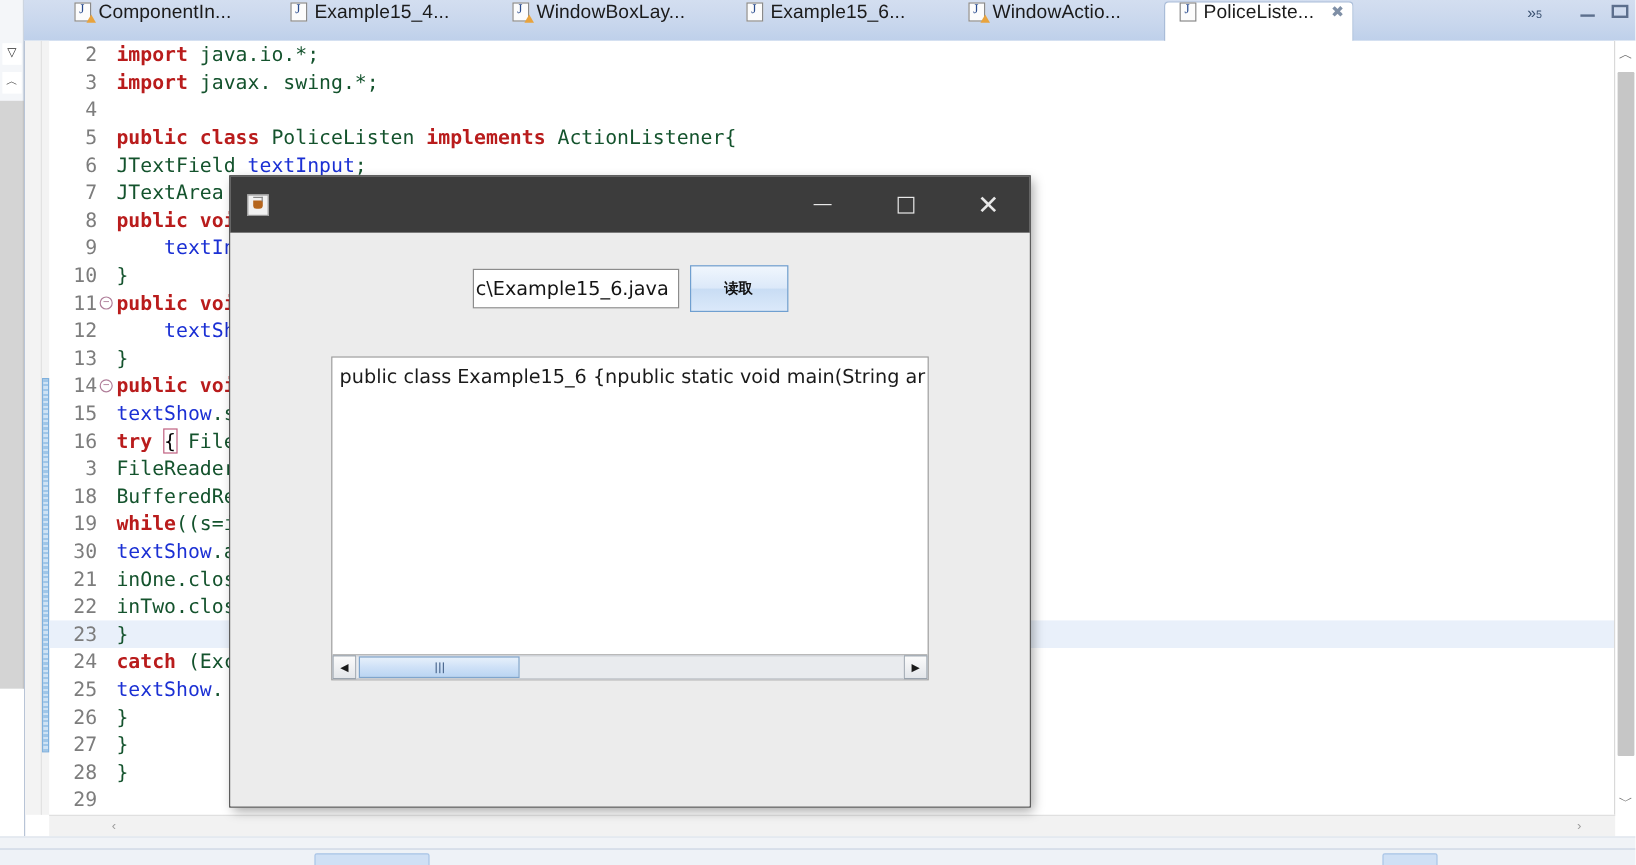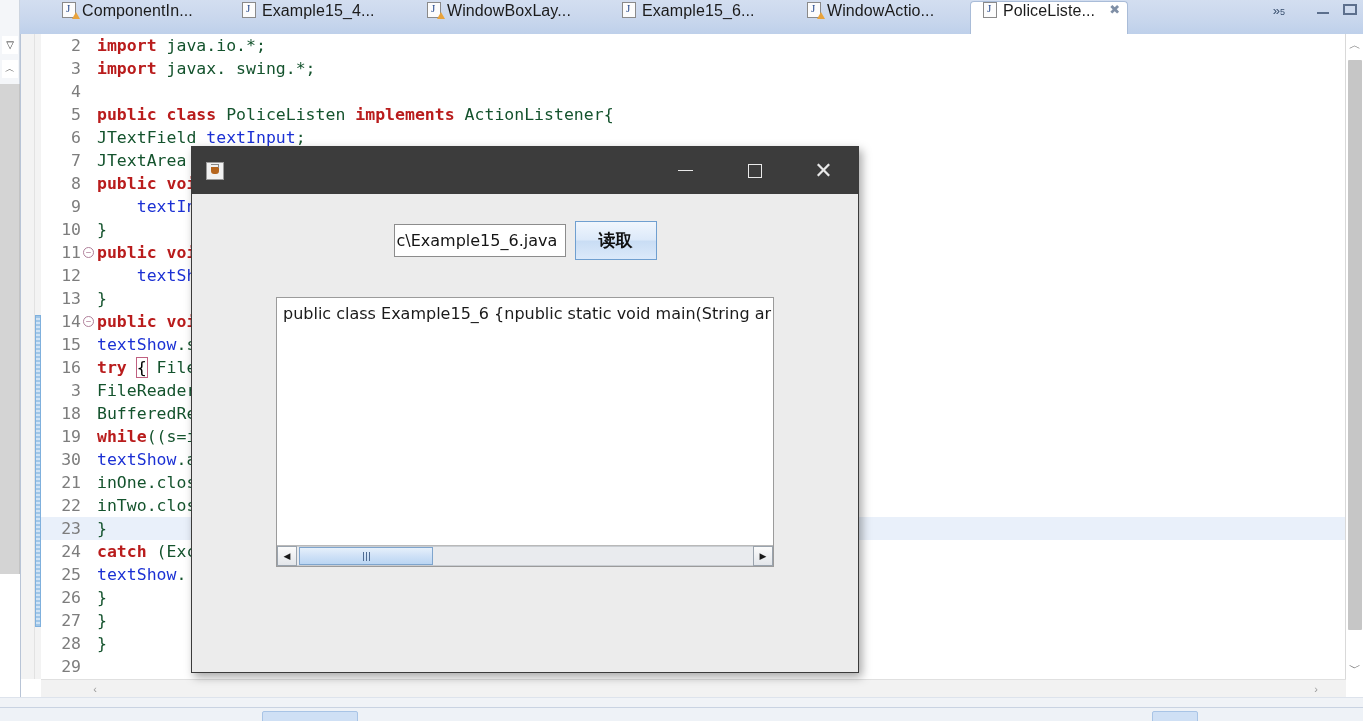--- a/index.html
+++ b/index.html
@@ -228,21 +228,21 @@
     font-size: 16px; color: #141414;
     padding: 0 2px; line-height: 31px;
     overflow: hidden; white-space: nowrap;
   }
   .dlg-button {
     width: 82px; height: 39px;
     background: linear-gradient(to bottom, #f0f6fd 0%, #dce9f9 48%, #c9ddf4 52%, #dbe9fa 100%);
     border: 1px solid #6f9fd0;
     display: flex; align-items: center; justify-content: center;
     font-family: "DejaVu Sans", sans-serif;
-    font-size: 17px; font-weight: bold; color: #101010;
+    font-size: 12px; font-weight: bold; color: #101010;
   }
 
   .dlg-scrollpane {
     position: absolute; left: 84px; top: 103px;
     width: 498px; height: 270px;
     background: #ffffff;
     border: 1px solid #9b9b9b;
   }
   .dlg-textarea {
     position: absolute; left: 0; top: 0; right: 0; bottom: 21px;

